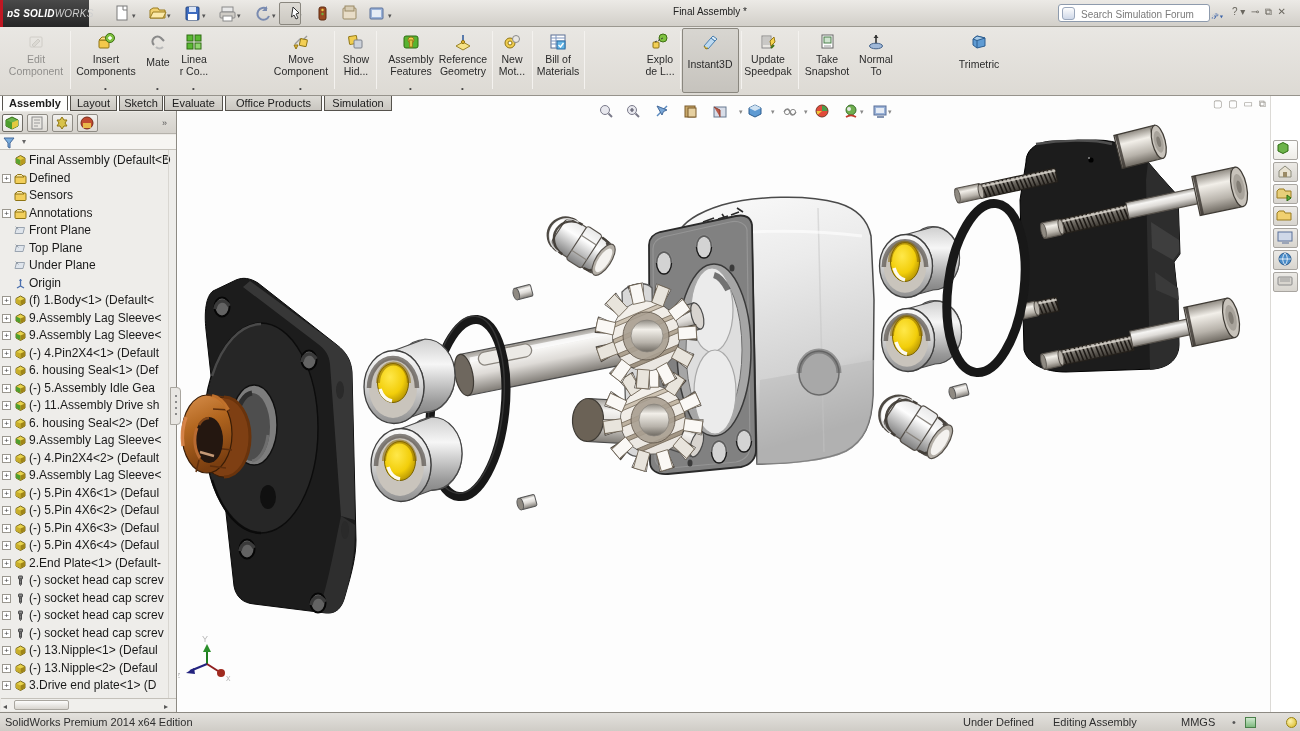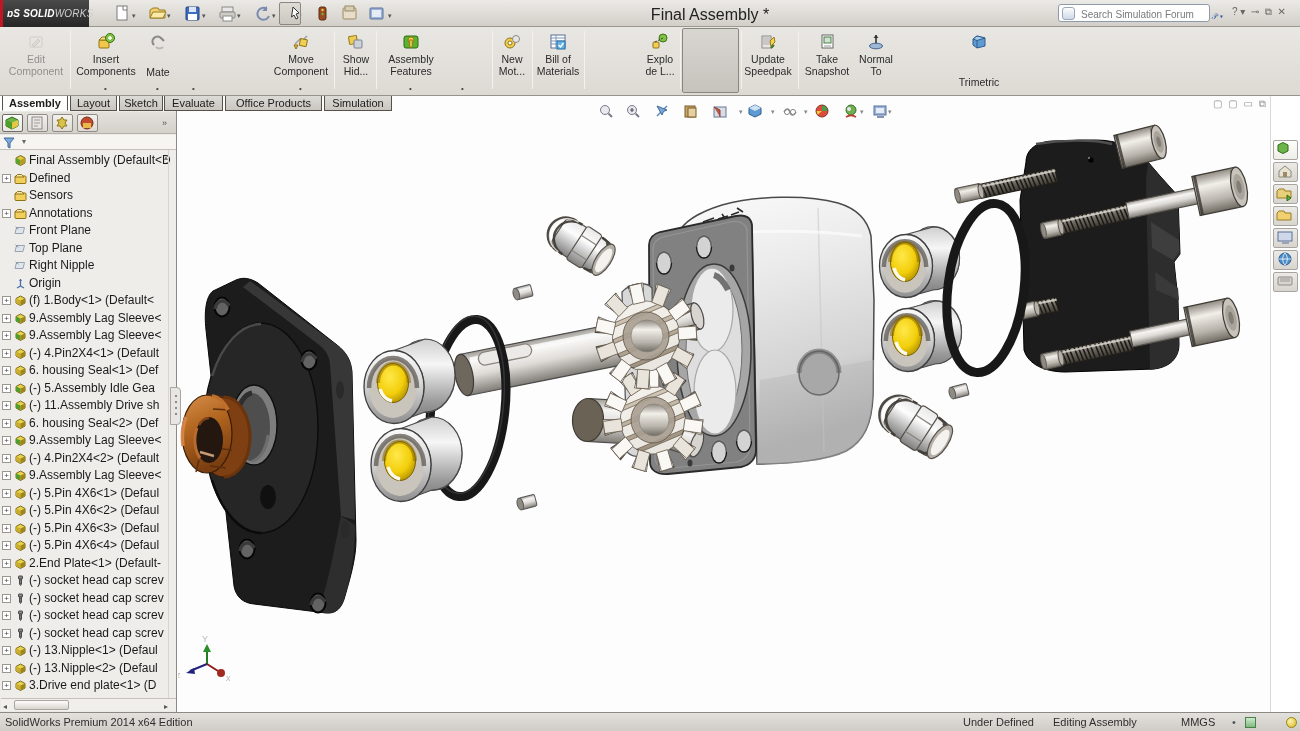--- a/index.html
+++ b/index.html
@@ -5,21 +5,21 @@
 #app{position:relative;width:1300px;height:731px}
 .abs{position:absolute}
 
 #titlebar{left:0;top:0;width:1300px;height:27px;background:linear-gradient(#eceae6,#d2cfc9);border-bottom:1px solid #9b9890}
 #logo{left:0;top:0;width:89px;height:38px;background:linear-gradient(#4a4a4a,#171717);}
 #logo .red{position:absolute;left:0;top:0;width:3px;height:27px;background:#c01722}
 #logo .tx{position:absolute;left:7px;top:8px;color:#fff;font-size:10px;font-style:italic;font-weight:bold;white-space:nowrap;letter-spacing:0.2px}
 #logo .tx span{font-weight:normal;color:#cfcfcf}
 .tb-ic{position:absolute;top:4px;width:19px;height:19px}
 .dd{position:absolute;top:12px;font-size:7px;color:#555}
-#doctitle{left:590px;top:6px;width:240px;text-align:center;font-size:16px;color:#222}
+#doctitle{left:590px;top:6px;width:240px;text-align:center;font-size:10px;color:#222}
 #search{left:1058px;top:4px;width:152px;height:18px;background:#fff;border:1px solid #8e9bad;border-radius:3px;font-size:10px;color:#7a7a7a;line-height:16px}
 #search .mg{position:absolute;left:3px;top:2px;width:13px;height:13px;border-radius:3px;background:linear-gradient(#fdfdfd,#cfd8e8);border:1px solid #9aa7bb}
 #search .txt{position:absolute;left:22px;top:2px}
 #search .dd2{position:absolute;right:-14px;top:4px;font-size:8px;color:#3a62a8}
 .winic{color:#6a675f;font-size:10px}
 
 #ribbon{left:0;top:27px;width:1300px;height:69px;background:linear-gradient(#e9e7e3,#dddad4);border-bottom:1px solid #96938c}
 .rbtn{position:absolute;top:2px;height:62px;text-align:center;font-size:10.5px;color:#2b2b2b;line-height:12px}
 .rbtn .ic{display:block;margin:3px auto 1px auto;width:20px;height:20px}
 .rsep{position:absolute;top:4px;width:1px;height:58px;background:#b7b4ae;border-right:1px solid #f4f2ef}
@@ -543,57 +543,76 @@
             <path d="M3 8l3-3h10l-3 3z" fill="#fbe08a" stroke="#8f7514"></path>
             <circle cx="14" cy="6" r="4.5" fill="#7fc241" stroke="#3f7013"></circle>
             <path d="M12 6h4M14 4v4" stroke="#fff" stroke-width="1.4"></path>
           </svg></span>Insert<br>Components</div>
 <div class="rdot" style="left:104px">•</div>
 <div class="rbtn" style="left:116px;width:84px;">
         <span class="ic"><svg width="20" height="20">
             <path d="M6 13c-2-2-2-5 0-7s5-2 7 0l3 3" fill="none" stroke="#8a8a8a" stroke-width="2.2"></path>
             <path d="M8 15c2 2 5 2 7 0" fill="none" stroke="#b9b9b9" stroke-width="2.2"></path>
           </svg></span>
-        <span style="display:block;margin-top:14px">Mate</span>
+        <span style="display:block;margin-top:4px">Mate</span>
       </div>
 <div class="rdot" style="left:156px">•</div>
+<div class="rbtn" style="left:152px;width:84px;"><span class="ic"><svg width="20" height="20">
+            <rect x="3" y="3" width="6" height="6" fill="#59b832" stroke="#2f6d12"></rect>
+            <rect x="11" y="3" width="6" height="6" fill="#59b832" stroke="#2f6d12"></rect>
+            <rect x="3" y="11" width="6" height="6" fill="#59b832" stroke="#2f6d12"></rect>
+            <rect x="11" y="11" width="6" height="6" fill="#8fd56e" stroke="#2f6d12"></rect>
+          </svg></span>Linea<br>r Co...</div>
 <div class="rdot" style="left:192px">•</div>
 <div class="rbtn" style="left:259px;width:84px;"><span class="ic"><svg width="20" height="20">
             <path d="M4 12l5-5 3 1 4-4" fill="none" stroke="#9a9a9a" stroke-width="1.4"></path>
             <rect x="9" y="7" width="7" height="7" rx="1" fill="#f3cf55" stroke="#8f7514" transform="rotate(12 12 10)"></rect>
             <path d="M3 13l4 0-2 4z" fill="#e9b93a" stroke="#8f7514"></path>
           </svg></span>Move<br>Component</div>
 <div class="rdot" style="left:299px">•</div>
 <div class="rbtn" style="left:314px;width:84px;"><span class="ic"><svg width="20" height="20">
             <rect x="3" y="4" width="8" height="8" rx="1" fill="#f0cd50" stroke="#8f7514" transform="rotate(-8 7 8)"></rect>
             <rect x="8" y="8" width="8" height="8" rx="1" fill="#cdd2da" stroke="#7d828c"></rect>
           </svg></span>Show<br>Hid...</div>
 <div class="rbtn" style="left:369px;width:84px;"><span class="ic"><svg width="20" height="20">
             <rect x="3" y="4" width="14" height="12" rx="2" fill="#58b331" stroke="#2f6d12"></rect>
             <circle cx="10" cy="8" r="3" fill="#f5d34f" stroke="#95781a"></circle>
             <rect x="8.7" y="8" width="2.6" height="7" fill="#f5d34f" stroke="#95781a"></rect>
           </svg></span>Assembly<br>Features</div>
 <div class="rdot" style="left:409px">•</div>
+<div class="rbtn" style="left:421px;width:84px;"><span class="ic"><svg width="20" height="20">
+            <path d="M3 14l7-4 7 4-7 4z" fill="#f6e387" stroke="#9a8326"></path>
+            <path d="M10 3v8" stroke="#355f9e" stroke-width="1.6"></path>
+            <circle cx="10" cy="10" r="1.6" fill="#e4b52f" stroke="#8f7514"></circle>
+          </svg></span>Reference<br>Geometry</div>
 <div class="rdot" style="left:461px">•</div>
 <div class="rbtn" style="left:470px;width:84px;"><span class="ic"><svg width="20" height="20">
             <circle cx="8" cy="11" r="5" fill="#f0cd50" stroke="#8f7514"></circle>
             <circle cx="8" cy="11" r="2" fill="#fff" stroke="#8f7514"></circle>
             <circle cx="14" cy="7" r="3.5" fill="#e8e6e2" stroke="#8a8a8a"></circle>
           </svg></span>New<br>Mot...</div>
 <div class="rbtn" style="left:516px;width:84px;"><span class="ic"><svg width="20" height="20">
             <rect x="3" y="3" width="14" height="13" fill="#fff" stroke="#5a6f94"></rect>
             <path d="M3 6h14M3 9h14M3 12h14M8 3v13" stroke="#7d94bd"></path>
             <rect x="9" y="9" width="8" height="8" fill="#63b5e5" stroke="#2a6da4"></rect>
             <path d="M10.5 13l2 2 3-4" stroke="#fff" stroke-width="1.4" fill="none"></path>
           </svg></span>Bill of<br>Materials</div>
 <div class="rbtn" style="left:618px;width:84px;"><span class="ic"><svg width="20" height="20">
             <rect x="3" y="10" width="6" height="6" rx="1" fill="#f3cf55" stroke="#8f7514"></rect>
             <circle cx="13" cy="6" r="4" fill="#7fc241" stroke="#3f7013"></circle>
             <path d="M5 10L13 6" stroke="#333" stroke-dasharray="2 1.4"></path>
           </svg></span>Explo<br>de L...</div>
+<div class="rbtn" style="left:668px;width:84px;">
+        <span class="ic"><svg width="20" height="20">
+            <path d="M4 14l7-8 4 3-7 8z" fill="#bcd9f0" stroke="#4a7fae"></path>
+            <path d="M11 6l4 3 2-2-4-3z" fill="#dcecf8" stroke="#4a7fae"></path>
+            <path d="M4 14l2 3 2-1" fill="#f5d34f" stroke="#8f7514"></path>
+          </svg></span>
+        <span style="display:block;margin-top:6px">Instant3D</span>
+      </div>
 <div class="rbtn" style="left:726px;width:84px;"><span class="ic"><svg width="20" height="20">
             <rect x="4" y="4" width="9" height="12" fill="#e8e6e1" stroke="#8a8a8a"></rect>
             <path d="M5 6h7M5 8h7M5 10h7M5 12h7" stroke="#aaa"></path>
             <path d="M12 9l4-4 1 5-4 4z" fill="#f5d34f" stroke="#95781a"></path>
             <path d="M13 16l3-3" stroke="#3f7013" stroke-width="2"></path>
           </svg></span>Update<br>Speedpak</div>
 <div class="rbtn" style="left:785px;width:84px;"><span class="ic"><svg width="20" height="20">
             <rect x="5" y="3" width="11" height="13" fill="#fff" stroke="#666"></rect>
             <rect x="7" y="5" width="7" height="6" fill="#cfe3cf" stroke="#4a7f4a"></rect>
             <path d="M7 14h7" stroke="#999"></path>
@@ -602,21 +621,21 @@
             <path d="M10 3v9" stroke="#333" stroke-width="1.6"></path>
             <path d="M10 3l-2.5 3h5z" fill="#333"></path>
             <ellipse cx="10" cy="14" rx="6.5" ry="2.8" fill="#9fb8d8" stroke="#44638c"></ellipse>
           </svg></span>Normal<br>To</div>
 <div class="rbtn" style="left:937px;width:84px;">
         <span class="ic"><svg width="20" height="20">
             <path d="M8 4l8 2v8l-8 2-4-3V7z" fill="#5f9bd3" stroke="#2c5d8f"></path>
             <path d="M8 4l8 2-8 2.5L4 7z" fill="#a8cbe8" stroke="#2c5d8f"></path>
             <path d="M8 8.5V16" stroke="#2c5d8f"></path>
           </svg></span>
-        <span style="display:block;margin-top:24px">Trimetric</span>
+        <span style="display:block;margin-top:6px">Trimetric</span>
       </div>
 <div class="rsep" style="left:70px"></div>
 <div class="rsep" style="left:334px"></div>
 <div class="rsep" style="left:376px"></div>
 <div class="rsep" style="left:492px"></div>
 <div class="rsep" style="left:532px"></div>
 <div class="rsep" style="left:584px"></div>
 <div class="rsep" style="left:680px"></div>
 <div class="rsep" style="left:741px"></div>
 <div class="rsep" style="left:798px"></div>
@@ -699,21 +718,21 @@
               <path d="M2.5 3.5h8l-1.5 6h-8z" fill="#dfe5ec" stroke="#9aa4b0"></path>
               <path d="M1.5 2.5l3 3M2 5l2-2" stroke="#8a94a0" stroke-width="0.8"></path>
             </svg></div>
 <div class="ttx">Top Plane</div>
 </div>
 <div class="trow" style="top:107.0px">
 <div class="tic"><svg width="13" height="13">
               <path d="M2.5 3.5h8l-1.5 6h-8z" fill="#dfe5ec" stroke="#9aa4b0"></path>
               <path d="M1.5 2.5l3 3M2 5l2-2" stroke="#8a94a0" stroke-width="0.8"></path>
             </svg></div>
-<div class="ttx">Right Nipple</div>
+<div class="ttx">Under Plane</div>
 </div>
 <div class="trow" style="top:124.5px">
 <div class="tic"><svg width="13" height="13">
               <path d="M6.5 2v7M3 11l3.5-2 3.5 2" fill="none" stroke="#4a6fae" stroke-width="1.3"></path>
               <path d="M6.5 2l-1.5 2h3z" fill="#4a6fae"></path>
             </svg></div>
 <div class="ttx">Origin</div>
 </div>
 <div class="trow" style="top:142.0px">
 <div class="exp">+</div>

